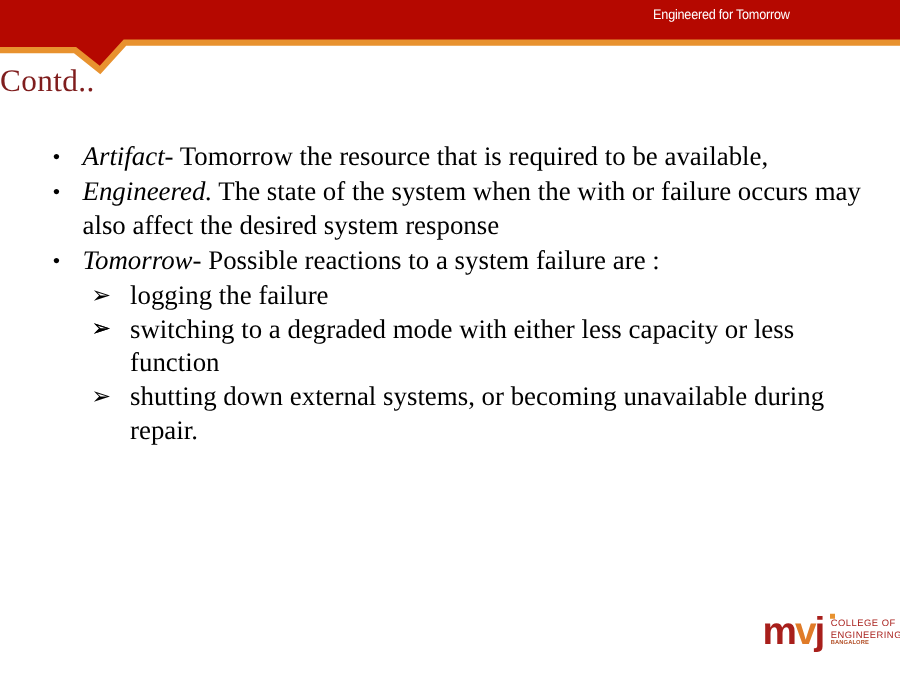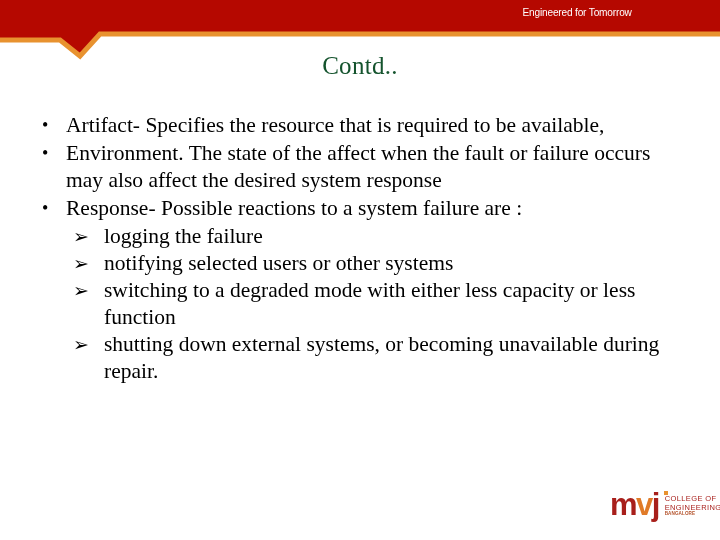--- a/index.html
+++ b/index.html
@@ -49,24 +49,23 @@
     transform-origin: right center;
     white-space: nowrap;
   }
 
   
   #slide-title {
     position: absolute;
     left: 0;
     top: 52px;
     width: 720px;
-    text-align: center;
     font-family: "Liberation Serif", serif;
     font-size: 25px;
-    color: #14532d;
+    color: #7f1d1d;
     letter-spacing: 0.3px;
   }
 
   
   #body-content {
     position: absolute;
     left: 28px;
     top: 112px;
     width: 664px;
     color: #000000;
@@ -85,20 +84,21 @@
     margin-bottom: 1px;
   }
   li.bullet > .bullet-mark {
     position: absolute;
     left: 14px;
     top: 0;
     font-size: 18px;
     line-height: 27px;
   }
   .lead {
+    font-style: italic;
   }
 
   
   ul.sub-bullets {
     list-style: none;
     margin: 0;
     padding: 0;
   }
   li.sub-bullet {
     position: relative;
@@ -188,40 +188,39 @@
     <div id="tagline">Engineered for Tomorrow</div>
   </div>
 
   <div id="slide-title">Contd..</div>
 
   <div id="body-content">
 
     <ul class="bullets">
       <li class="bullet">
         <span class="bullet-mark">•</span>
-        <span class="lead">Artifact</span><span>- Specifies the resource that is required to be available,</span>
+        <span class="lead">Artifact</span><span>- Tomorrow the resource that is required to be available,</span>
       </li>
       <li class="bullet">
         <span class="bullet-mark">•</span>
-        <span class="lead">Environment.</span><span> The state of the affect when the fault or failure occurs may also affect the desired system response</span>
+        <span class="lead">Engineered.</span><span> The state of the system when the with or failure occurs may also affect the desired system response</span>
       </li>
       <li class="bullet">
         <span class="bullet-mark">•</span>
-        <span class="lead">Response</span><span>- Possible reactions to a system failure are :</span>
+        <span class="lead">Tomorrow</span><span>- Possible reactions to a system failure are :</span>
       </li>
     </ul>
 
     <ul class="sub-bullets">
       <li class="sub-bullet">
         <span class="arrow-mark">➢</span>
         <span>logging the failure</span>
       </li>
       <li class="sub-bullet">
         <span class="arrow-mark">➢</span>
-        <span>notifying selected users or other systems</span>
       </li>
       <li class="sub-bullet">
         <span class="arrow-mark">➢</span>
         <span>switching to a degraded mode with either less capacity or less function</span>
       </li>
       <li class="sub-bullet">
         <span class="arrow-mark">➢</span>
         <span>shutting down external systems, or becoming unavailable during repair.</span>
       </li>
     </ul>

